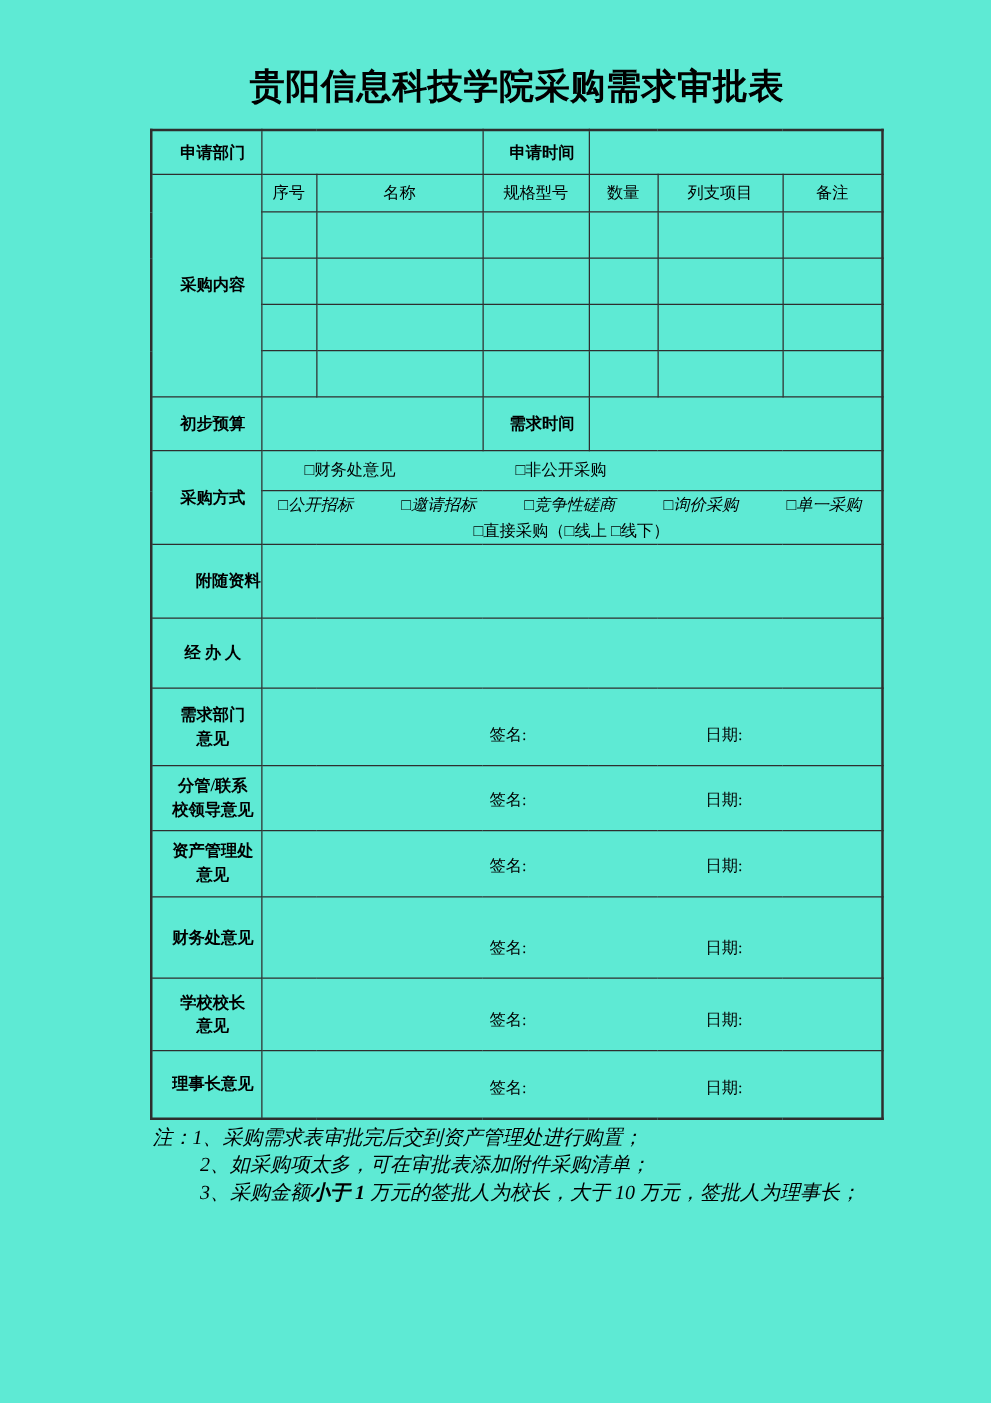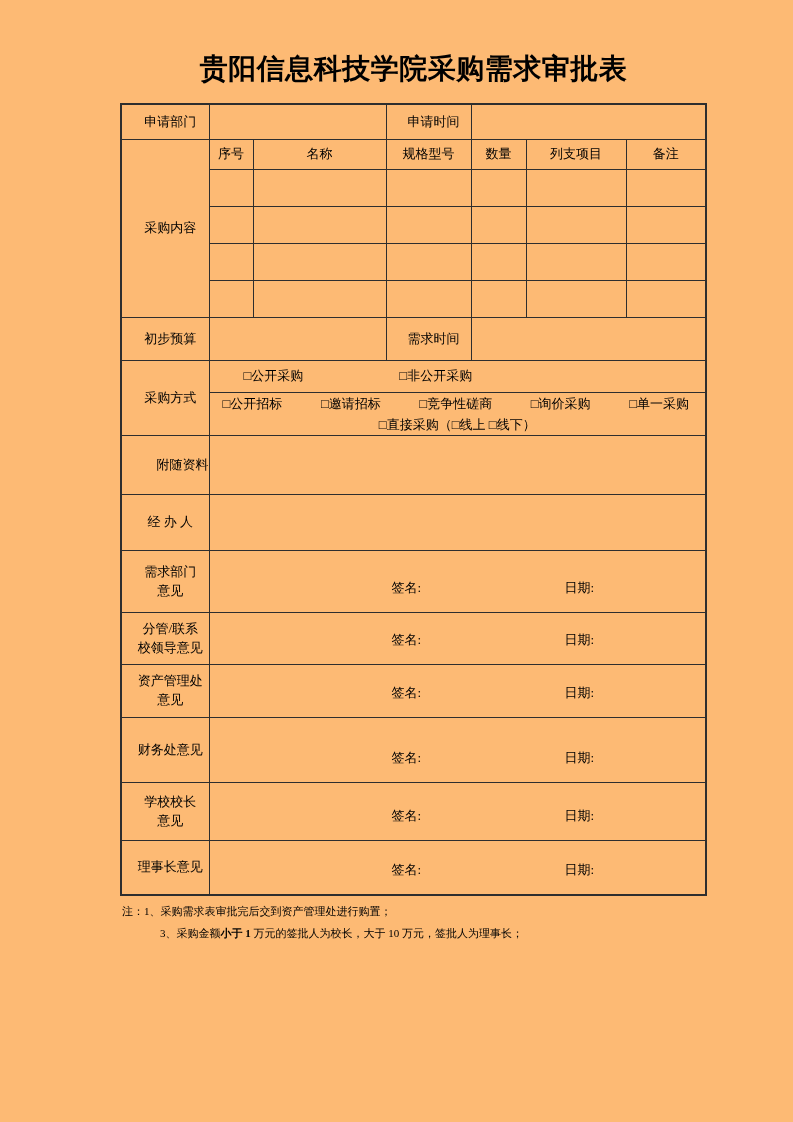--- a/index.html
+++ b/index.html
@@ -1,68 +1,68 @@
 <!DOCTYPE html>
 <html><head>
 <meta charset="utf-8">
 <style>
   html,body{margin:0;padding:0;background:#ffffff;}
   body{
     width:793px;height:1122px;
     font-family:"Liberation Serif","DejaVu Serif",serif;
     color:#000;position:relative;
   }
-  .page{position:absolute;inset:0;background:#fdba74;}
+  .page{position:absolute;inset:0;background:#5eead4;}
   .doc-title{
     position:absolute;left:120px;top:50px;width:587px;
     text-align:center;font-size:28px;font-weight:bold;
     font-family:"Liberation Sans","DejaVu Sans",sans-serif;
     letter-spacing:0.5px;white-space:nowrap;
   }
   table.form{
     position:absolute;left:120px;top:103px;
     width:587px;border-collapse:collapse;table-layout:fixed;
     border:2px solid #2e2e2e;
   }
   td{
     border:1px solid #2e2e2e;
     font-size:13px;line-height:1.45;
     text-align:center;vertical-align:middle;
     padding:0;overflow:hidden;
   }
-  td.lbl{font-weight:normal;padding-left:10px;}
+  td.lbl{font-weight:bold;padding-left:10px;}
   .pre{white-space:pre-line;}
   
   tr.r1 td{height:34px;}
   tr.r2 td{height:29px;}
   tr.rd td{height:36px;}
   tr.r7 td{height:42px;}
   tr.r8 td{height:31px;}
   tr.r9 td{height:42px;}
   tr.r10 td{height:58px;text-align:right;}
   tr.r11 td{height:55px;}
   tr.o1 td{height:61px;}
   tr.o2 td{height:51px;}
   tr.o3 td{height:52px;}
   tr.o4 td{height:64px;}
   tr.o5 td{height:57px;}
   tr.o6 td{height:53px;}
   
   .m1row{display:flex;justify-content:flex-start;padding-left:34px;gap:96px;white-space:nowrap;}
   td.m2cell{vertical-align:middle;}
-  .m2row{display:flex;justify-content:space-between;padding:1px 16px 0 13px;white-space:nowrap;}
+  .m2row{display:flex;justify-content:space-between;padding:1px 16px 0 13px;white-space:nowrap;font-style:italic;}
   .m3row{padding-top:2px;white-space:nowrap;}
   
   td.sigcell{vertical-align:bottom;text-align:left;}
   .sigline{padding:0 0 14px 182px;white-space:nowrap;}
   .dlab{margin-left:140px;}
   
   .notes{
     position:absolute;left:122px;top:900px;width:600px;
-    font-size:11px;line-height:22px;text-align:left;
+    font-size:16px;line-height:22px;text-align:left;font-style:italic;
   }
   .nline{white-space:nowrap;}
   .nline.ind{margin-left:38px;}
   .notes b{font-weight:bold;}
 </style>
 </head>
 <body>
 
 <div class="page">
 
@@ -134,21 +134,21 @@
       <td class="lbl">初步预算</td>
       <td colspan="2"></td>
       <td class="lbl">需求时间</td>
       <td colspan="3"></td>
     </tr>
 
     <tr class="r8">
       <td class="lbl" rowspan="2">采购方式</td>
       <td colspan="6">
         <div class="m1row">
-          <span>□公开采购</span>
+          <span>□财务处意见</span>
           <span>□非公开采购</span>
         </div>
       </td>
     </tr>
     <tr class="r9">
       <td colspan="6" class="m2cell">
         <div class="m2row">
           <span>□公开招标</span>
           <span>□邀请招标</span>
           <span>□竞争性磋商</span>
@@ -229,18 +229,19 @@
         </div>
       </td>
     </tr>
   </tbody>
     </table>
 
   <div class="notes">
     <div class="nline">
       <span>注：</span><span>1、采购需求表审批完后交到资产管理处进行购置；</span>
     </div>
+    <div class="nline ind">2、如采购项太多，可在审批表添加附件采购清单；</div>
     <div class="nline ind">
       <span>3、采购金额</span><b>小于 1 </b><span>万元的签批人为校长，大于 10 万元，签批人为理事长；</span>
     </div>
   </div>
 
 </div>
 
 </body></html>

